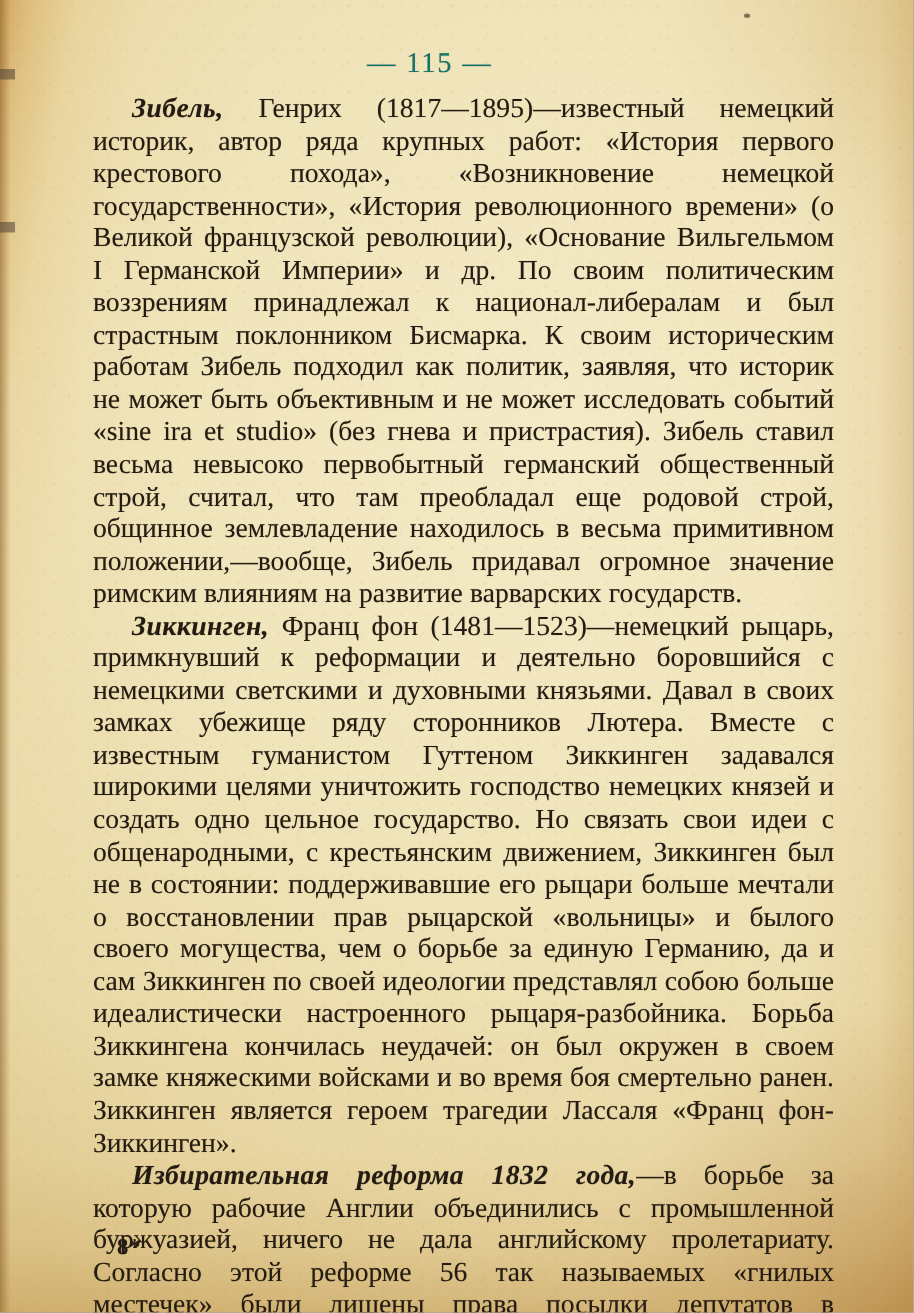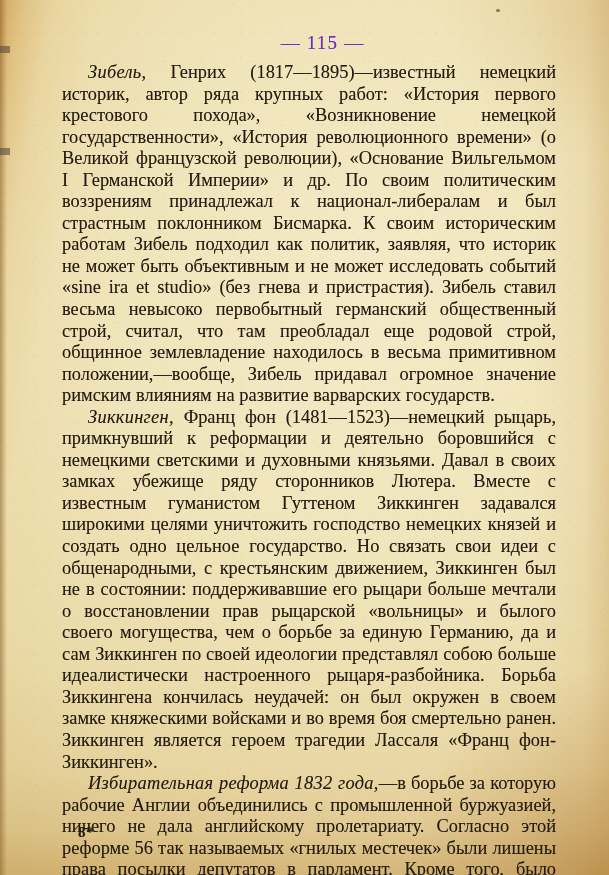--- a/index.html
+++ b/index.html
@@ -116,22 +116,21 @@
   }
 
   .folio {
     position: absolute;
     top: 32px;
     left: 0;
     width: 573px;
     text-align: center;
     font-size: 19px;
     letter-spacing: 1.2px;
-    color: #6d28d9;
-    padding-left: 36px;
+    color: #0f766e;
   }
 
   .textblock {
     position: absolute;
     left: 62px;
     top: 62px;
     width: 494px;
   }
 
   p.entry {
@@ -142,21 +141,21 @@
     text-indent: 26px;
     text-justify: inter-word;
     color: #241c12;
     word-spacing: 0.2px;
     -webkit-font-smoothing: antialiased;
   }
   p.entry + p.entry {
   }
   .headword {
     font-style: italic;
-    font-weight: 400;
+    font-weight: 700;
     letter-spacing: 0.3px;
   }
 
   .signature {
     position: absolute;
     left: 78px;
     top: 824px;
     font-size: 15px;
     font-weight: 700;
     color: #241c12;

